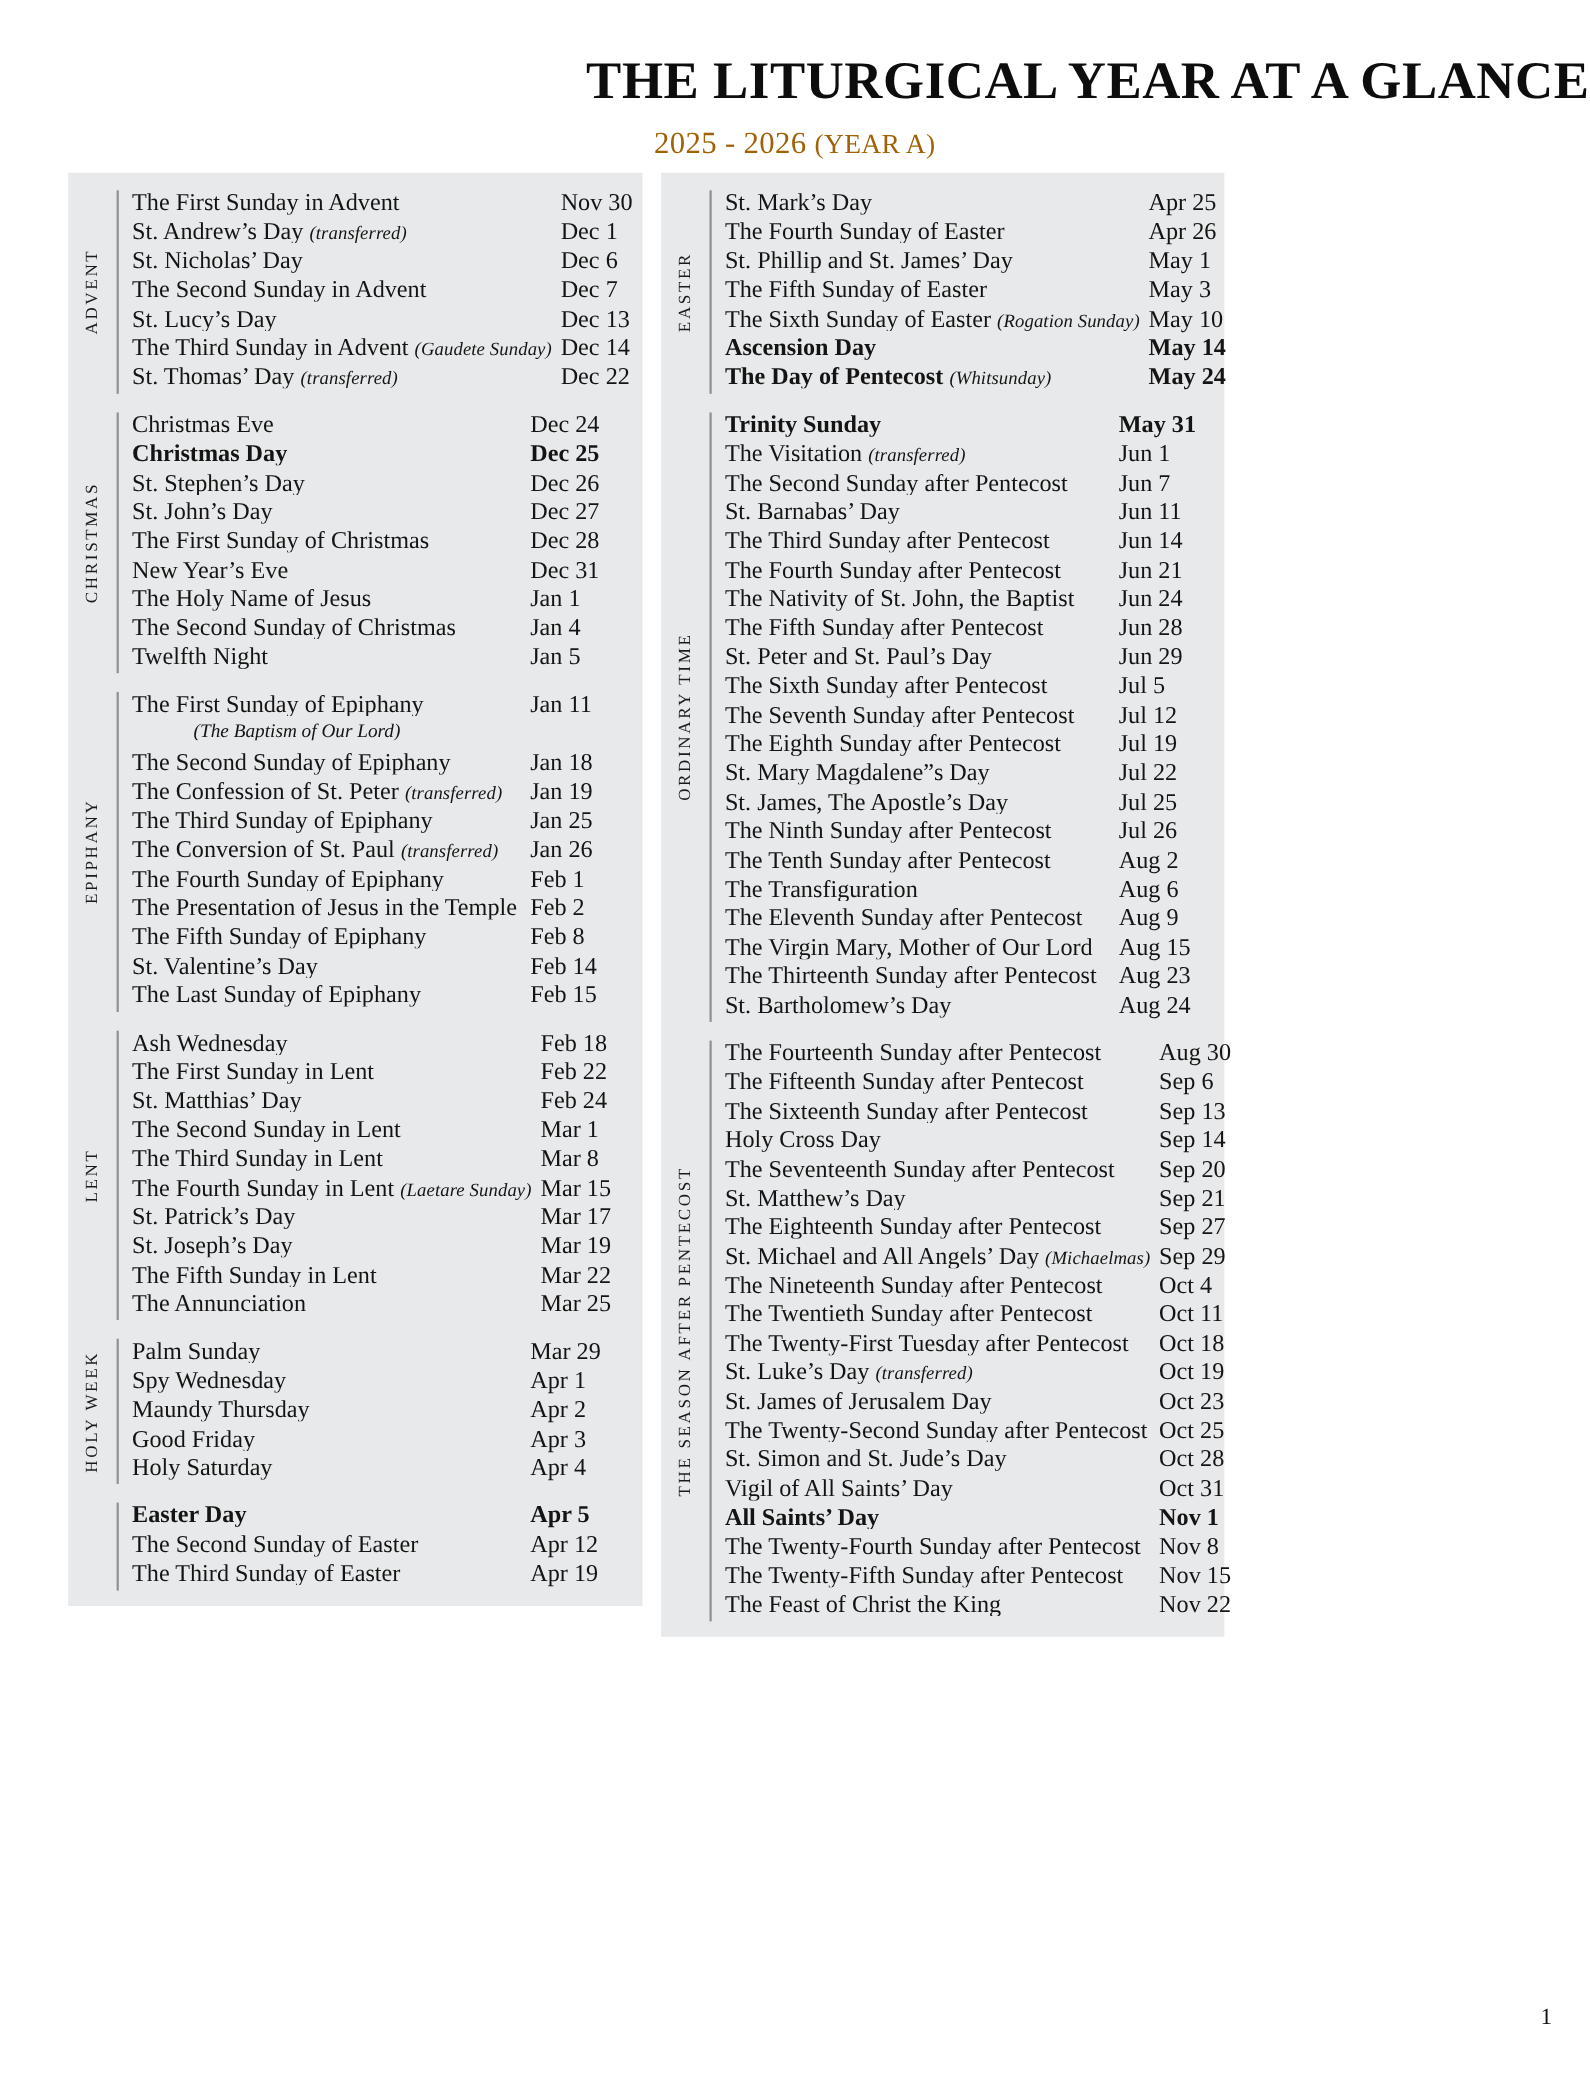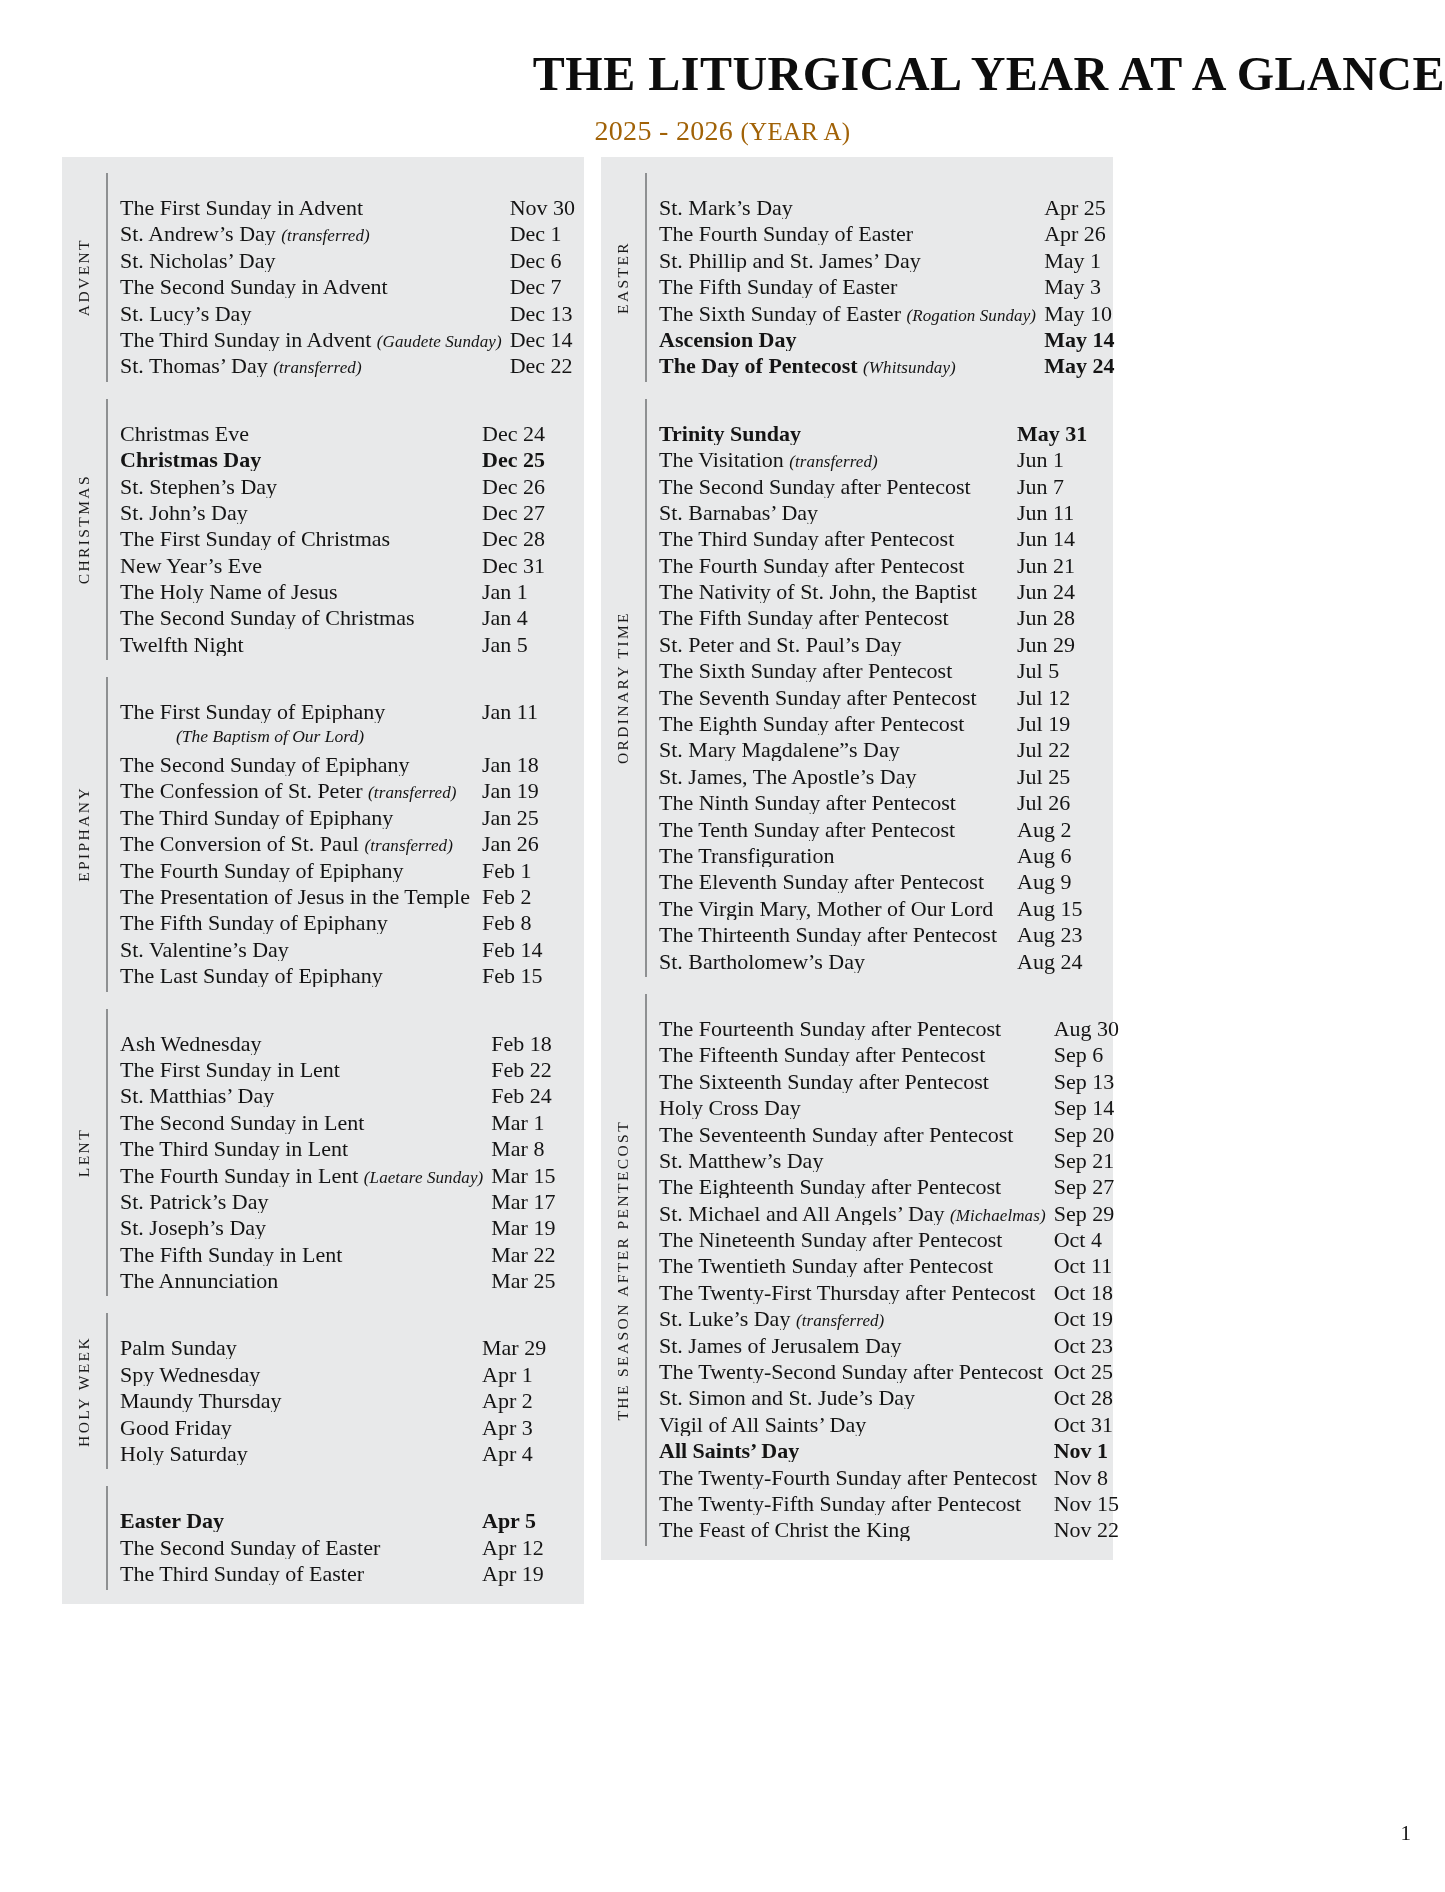--- a/index.html
+++ b/index.html
@@ -79,21 +79,20 @@
   }
   .season-rule {
     width: 2px;
     min-width: 2px;
     background: #8e9092;
     margin-right: 12px;
   }
   .season-rows {
     flex: 1;
     padding-right: 18px;
-    margin-top: 24px;
   }
 
   
   .row {
     display: flex;
     align-items: baseline;
     line-height: 1.0;
     height: 26.4px;
   }
   .row .ev {
@@ -550,21 +549,21 @@
           </div>
           <div class="row">
             <div class="ev"><span>The Nineteenth Sunday after Pentecost</span></div>
             <div class="dt">Oct 4</div>
           </div>
           <div class="row">
             <div class="ev"><span>The Twentieth Sunday after Pentecost</span></div>
             <div class="dt">Oct 11</div>
           </div>
           <div class="row">
-            <div class="ev"><span>The Twenty-First Thursday after Pentecost</span></div>
+            <div class="ev"><span>The Twenty-First Tuesday after Pentecost</span></div>
             <div class="dt">Oct 18</div>
           </div>
           <div class="row">
             <div class="ev"><span>St. Luke’s Day</span> <span class="note">(transferred)</span></div>
             <div class="dt">Oct 19</div>
           </div>
           <div class="row">
             <div class="ev"><span>St. James of Jerusalem Day</span></div>
             <div class="dt">Oct 23</div>
           </div>

